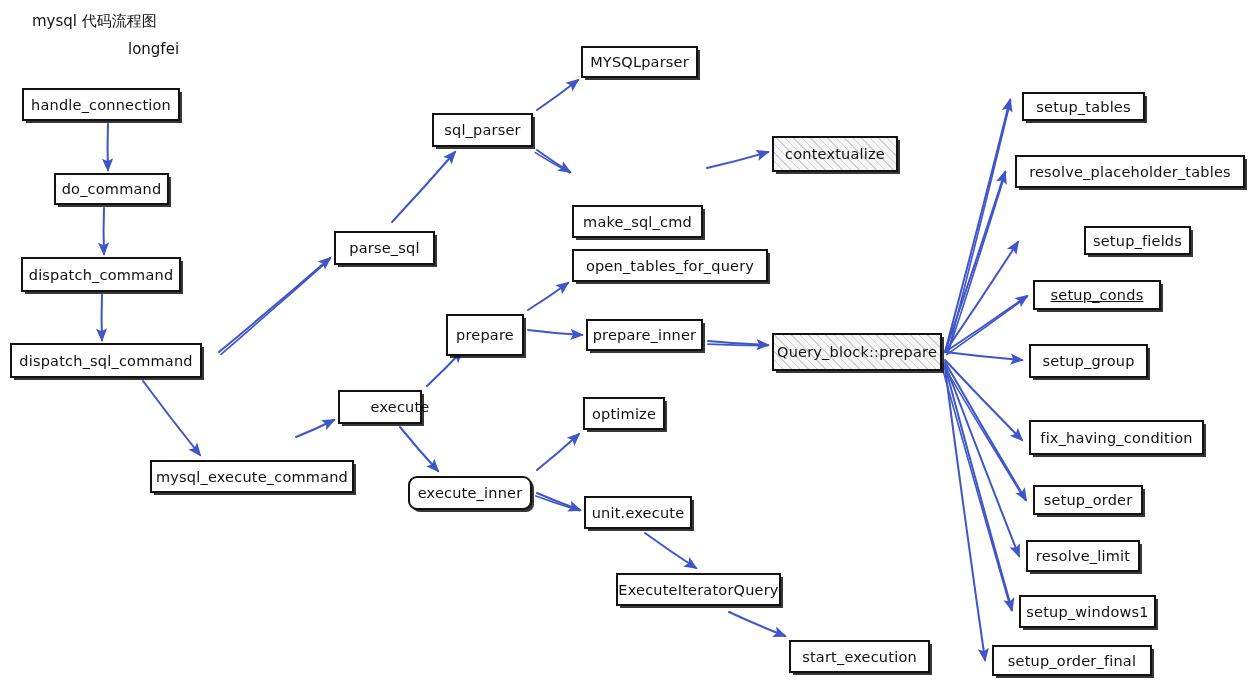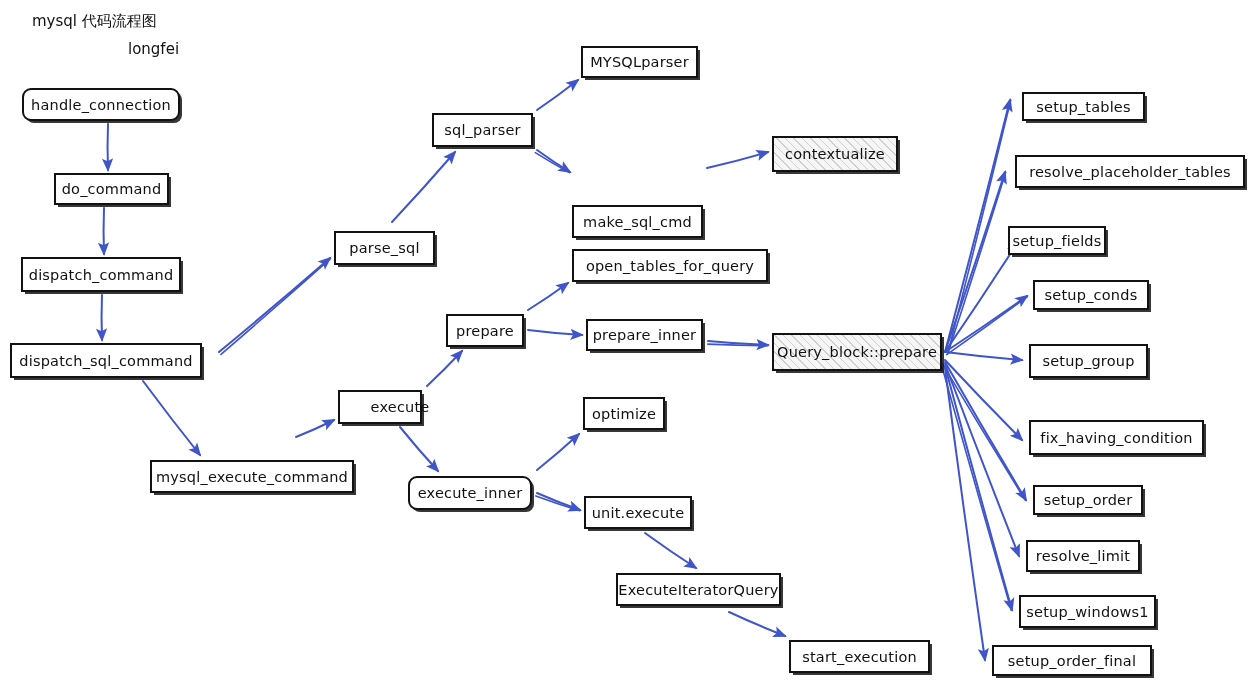--- a/index.html
+++ b/index.html
@@ -140,21 +140,21 @@
           <path d="M945,366 Q977.6,488.2 1012,610" stroke="#3f55c9" stroke-width="2" fill="none" stroke-linecap="round" marker-end="url(#ah)"></path>
           <path d="M942.0106502726733,366.82084603168397 Q976.1,488.7 1011.2526625681683,610.205211507921" stroke="#3f55c9" stroke-width="1.6" fill="none" stroke-linecap="round"></path>
         </g>
         <g>
           <path d="M945,368 Q964.1,514.1 985,660" stroke="#3f55c9" stroke-width="2" fill="none" stroke-linecap="round" marker-end="url(#ah)"></path>
         </g>
       </g>
   </svg>
 
   <div id="node-layer">
-      <div class="node" style="left: 22px; top: 88px; width: 158px; height: 33px; border-radius: 9px;">
+      <div class="node" style="left: 22px; top: 88px; width: 158px; height: 33px;">
         <span class="lbl">handle_connection</span>
       </div>
       <div class="node" style="left: 54px; top: 173px; width: 115px; height: 32px;">
         <span class="lbl">do_command</span>
       </div>
       <div class="node" style="left: 21px; top: 257px; width: 160px; height: 35px;">
         <span class="lbl">dispatch_command</span>
       </div>
       <div class="node" style="left: 10px; top: 343px; width: 192px; height: 35px;">
         <span class="lbl">dispatch_sql_command</span>
@@ -173,21 +173,21 @@
       </div>
       <div class="node" style="left: 572px; top: 173px; width: 131px; height: 33px; margin-top: 32px;">
         <span class="lbl">make_sql_cmd</span>
       </div>
       <div class="node hatched" style="left: 772px; top: 136px; width: 126px; height: 36px; text-align: right;">
         <span class="lbl">contextualize</span>
       </div>
       <div class="node" style="left: 338px; top: 390px; width: 84px; height: 34px; padding-left: 48px;">
         <span class="lbl">execute</span>
       </div>
-      <div class="node" style="left: 446px; top: 314px; width: 78px; height: 33px;">
+      <div class="node" style="left: 446px; top: 314px; width: 78px; height: 42px;">
         <span class="lbl">prepare</span>
       </div>
       <div class="node" style="left: 572px; top: 249px; width: 196px; height: 33px;">
         <span class="lbl">open_tables_for_query</span>
       </div>
       <div class="node" style="left: 586px; top: 319px; width: 117px; height: 32px;">
         <span class="lbl">prepare_inner</span>
       </div>
       <div class="node hatched" style="left: 772px; top: 333px; width: 170px; height: 38px;">
         <span class="lbl">Query_block::prepare</span>
@@ -206,24 +206,24 @@
       </div>
       <div class="node" style="left: 789px; top: 640px; width: 141px; height: 33px;">
         <span class="lbl">start_execution</span>
       </div>
       <div class="node" style="left: 1022px; top: 92px; width: 123px; height: 29px;">
         <span class="lbl">setup_tables</span>
       </div>
       <div class="node" style="left: 1015px; top: 155px; width: 230px; height: 33px;">
         <span class="lbl">resolve_placeholder_tables</span>
       </div>
-      <div class="node" style="left: 1008px; top: 226px; width: 98px; height: 29px; text-align: right;">
+      <div class="node" style="left: 1084px; top: 226px; width: 107px; height: 29px; text-align: right;">
         <span class="lbl">setup_fields</span>
       </div>
-      <div class="node" style="left: 1033px; top: 280px; width: 116px; height: 30px;">
+      <div class="node" style="left: 1033px; top: 280px; width: 128px; height: 30px; text-decoration: underline;">
         <span class="lbl">setup_conds</span>
       </div>
       <div class="node" style="left: 1029px; top: 344px; width: 119px; height: 34px;">
         <span class="lbl">setup_group</span>
       </div>
       <div class="node" style="left: 1029px; top: 420px; width: 175px; height: 35px;">
         <span class="lbl">fix_having_condition</span>
       </div>
       <div class="node" style="left: 1033px; top: 485px; width: 110px; height: 30px;">
         <span class="lbl">setup_order</span>

